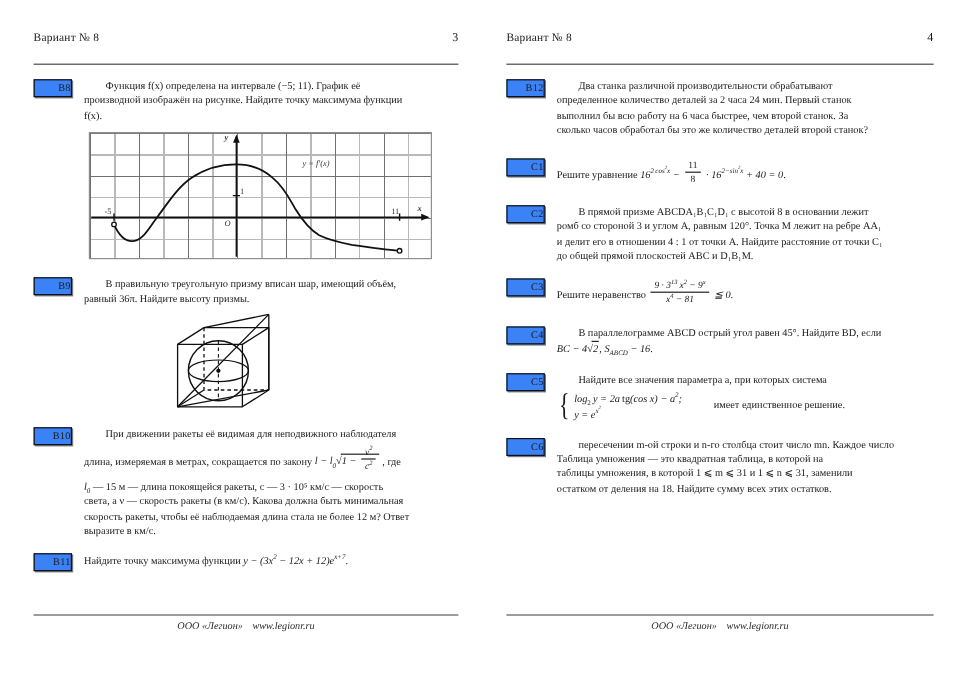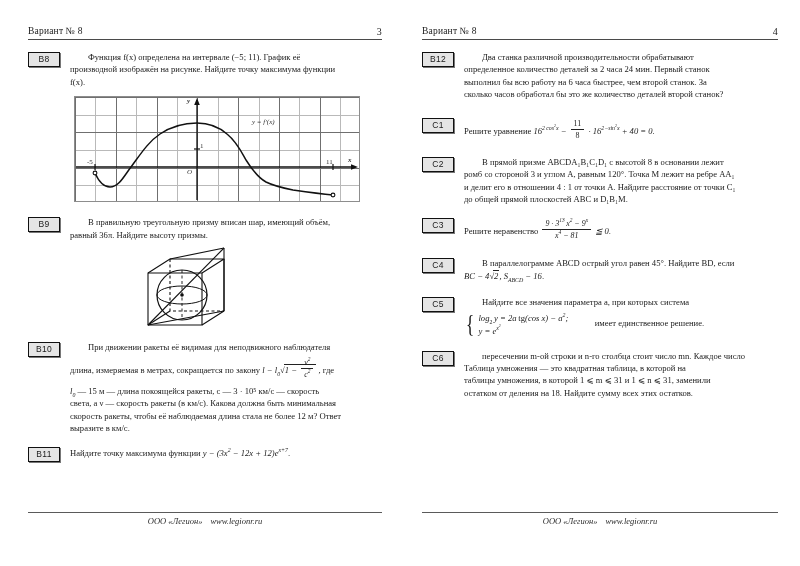--- a/index.html
+++ b/index.html
@@ -35,47 +35,47 @@
   }
   .page.right .page-inner {
     left: 22px;
     right: 22px;
   }
 
   
   .runhead {
     display: flex;
     justify-content: space-between;
-    align-items: flex-start;
+    align-items: flex-end;
     font-size: 9.5px;
     letter-spacing: .2px;
-    padding-bottom: 2px;
+    padding-bottom: 16px;
     border-bottom: 1px solid #4a4a4a;
   }
   .runhead .variant { font-style: normal; }
   .runhead .folio { font-size: 10px; }
 
   
   .task {
     position: relative;
     display: flex;
     align-items: flex-start;
     margin-top: 11px;
   }
   .tag {
     flex: 0 0 auto;
     width: 30px;
     height: 13px;
     line-height: 13px;
-    text-align: center;
-    font-family: Liberation Sans, sans-serif;
+    text-align: right;
+    font-family: Liberation Serif, serif;
     font-size: 8.5px;
     border: 1.2px solid #111;
     box-shadow: 1px 1px 0 #777;
-    background: #e5e5e5;
+    background: #3b82f6;
     margin-right: 10px;
     margin-top: 1px;
     letter-spacing: .3px;
   }
   .body {
     flex: 1 1 auto;
     font-size: 8.6px;
     line-height: 1.45;
     text-align: justify;
     text-justify: inter-word;

